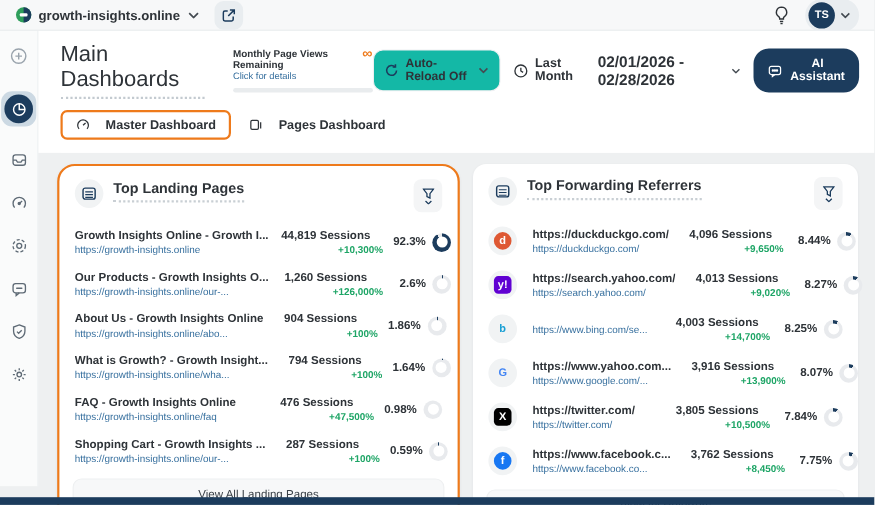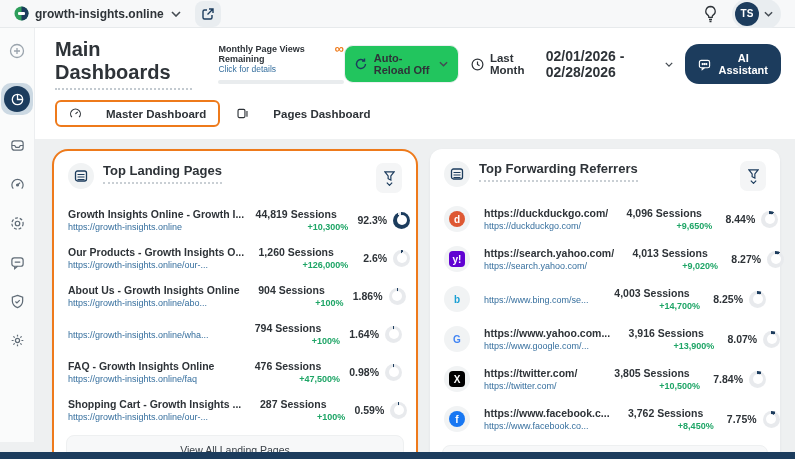--- a/index.html
+++ b/index.html
@@ -13,34 +13,34 @@
   .avatar-wrap { background:#e9edf0; border-radius:16px; padding:3px 8px 3px 3px; display:flex; align-items:center; gap:5px; }
   .avatar { width:24px; height:24px; border-radius:50%; background:#1c3c5d; color:#fff; font-size:10px; font-weight:700; display:flex; align-items:center; justify-content:center; }
   .shell { display:flex; height:414px; }
   .sidebar { width:40px; background:#fafbfb; border-right:1px solid #eceef0; display:flex; flex-direction:column; align-items:center; padding-top:12px; gap:17px; }
   .side-ic { color:#5f6b76; display:flex; align-items:center; justify-content:center; width:22px; height:22px; }
   .side-active-wrap { background:#ccd9e3; border-radius:10px; padding:3px; margin:4px 0 2px; }
   .side-active { width:26px; height:26px; border-radius:50%; background:#1c3c5d; display:flex; align-items:center; justify-content:center; }
   .main { flex:1; display:flex; flex-direction:column; }
   .hdr { background:#fff; padding:10px 14px 0 20px; }
   .hdr-row { display:flex; align-items:center; }
-  .page-title { font-size:20px; font-weight:700; padding-bottom:4px; border-bottom:2px dotted #c3cad0; }
+  .page-title { font-size:20px; font-weight:400; padding-bottom:4px; border-bottom:2px dotted #c3cad0; }
   .pv-block { margin-left:26px; width:152px; }
   .pv-top { display:flex; align-items:flex-start; justify-content:space-between; }
   .pv-label { font-size:9px; font-weight:700; color:#2e3338; }
   .pv-link { font-size:8.5px; color:#366f9e; cursor:pointer; }
   .pv-inf { color:#ee7a1b; font-size:13px; font-weight:700; line-height:10px; }
   .pv-bar { margin-top:6px; height:4px; border-radius:2px; background:#e9ecee; }
   .hdr-controls { margin-left:auto; display:flex; align-items:center; gap:12px; }
-  .pill { background:#22c55e; border:1px solid #edeff1; border-radius:9px; padding:6px 10px; display:flex; align-items:center; gap:7px; font-size:11px; font-weight:600; color:#2e3338; }
+  .pill { background:#14b8a6; border:1px solid #edeff1; border-radius:9px; padding:6px 10px; display:flex; align-items:center; gap:7px; font-size:11px; font-weight:600; color:#2e3338; }
   .lastmonth { display:flex; align-items:center; gap:6px; font-size:11.5px; font-weight:700; }
   .daterange { font-size:14px; font-weight:700; display:flex; align-items:center; gap:3px; }
   .ai-btn { background:#1c3c5d; color:#fff; border:none; border-radius:14px; padding:8px 13px; font-size:11px; font-weight:700; display:flex; align-items:center; gap:7px; font-family:inherit; }
   .tabs { background:#fff; padding:10px 20px 12px; display:flex; align-items:center; gap:16px; }
-  .tab { display:flex; align-items:center; gap:24px; font-size:11.5px; font-weight:600; color:#2e3338; cursor:pointer; }
+  .tab { display:flex; align-items:center; gap:14px; font-size:11.5px; font-weight:600; color:#2e3338; cursor:pointer; }
   .tab.highlight { border:2px solid #ee7a1b; border-radius:6px; padding:5px 12px; }
   .content { flex:1; background:#eef0f1; padding:10px 15px 0 17px; display:flex; gap:12px; align-items:flex-start; }
   .card { background:#fff; border-radius:12px; box-shadow:0 1px 3px rgba(20,40,60,.06); padding:10px 12px 12px; }
   .card-landing { width:366px; border:2px solid #ee7a1b; border-radius:16px; }
   .card-referrers { width:350px; }
   .card-head { display:flex; align-items:flex-start; gap:9px; padding:2px 2px 8px; }
   .card-head-ic { width:26px; height:26px; border-radius:50%; background:#f1f3f4; display:flex; align-items:center; justify-content:center; }
   .card-title { font-size:13px; font-weight:700; padding-bottom:4px; border-bottom:2px dotted #c9cfd4; }
   .filter-btn { margin-left:auto; width:26px; height:30px; border-radius:7px; background:#f4f5f6; display:flex; flex-direction:column; align-items:center; justify-content:center; gap:1px; color:#1c3c5d; }
   .row { display:grid; grid-template-columns:1fr 104px 62px; align-items:center; padding:7px 2px; }
@@ -303,20 +303,21 @@
               <div class="r-sess-n">904 Sessions</div>
               <div class="r-chg">+100%</div>
             </div>
           <div class="r-pct">
               <span class="r-pct-n">1.86%</span>
               <span class="ring" style="background: conic-gradient(rgb(28, 60, 93) 1.86%, rgb(232, 234, 237) 0deg);"></span>
             </div>
         </div>
         <div class="row">
           <div>
+              <div class="r-title">What is Growth? - Growth Insight...</div>
               <div class="r-url">https://growth-insights.online/wha...</div>
             </div>
           <div class="r-sess">
               <div class="r-sess-n">794 Sessions</div>
               <div class="r-chg">+100%</div>
             </div>
           <div class="r-pct">
               <span class="r-pct-n">1.64%</span>
               <span class="ring" style="background: conic-gradient(rgb(28, 60, 93) 1.64%, rgb(232, 234, 237) 0deg);"></span>
             </div>

